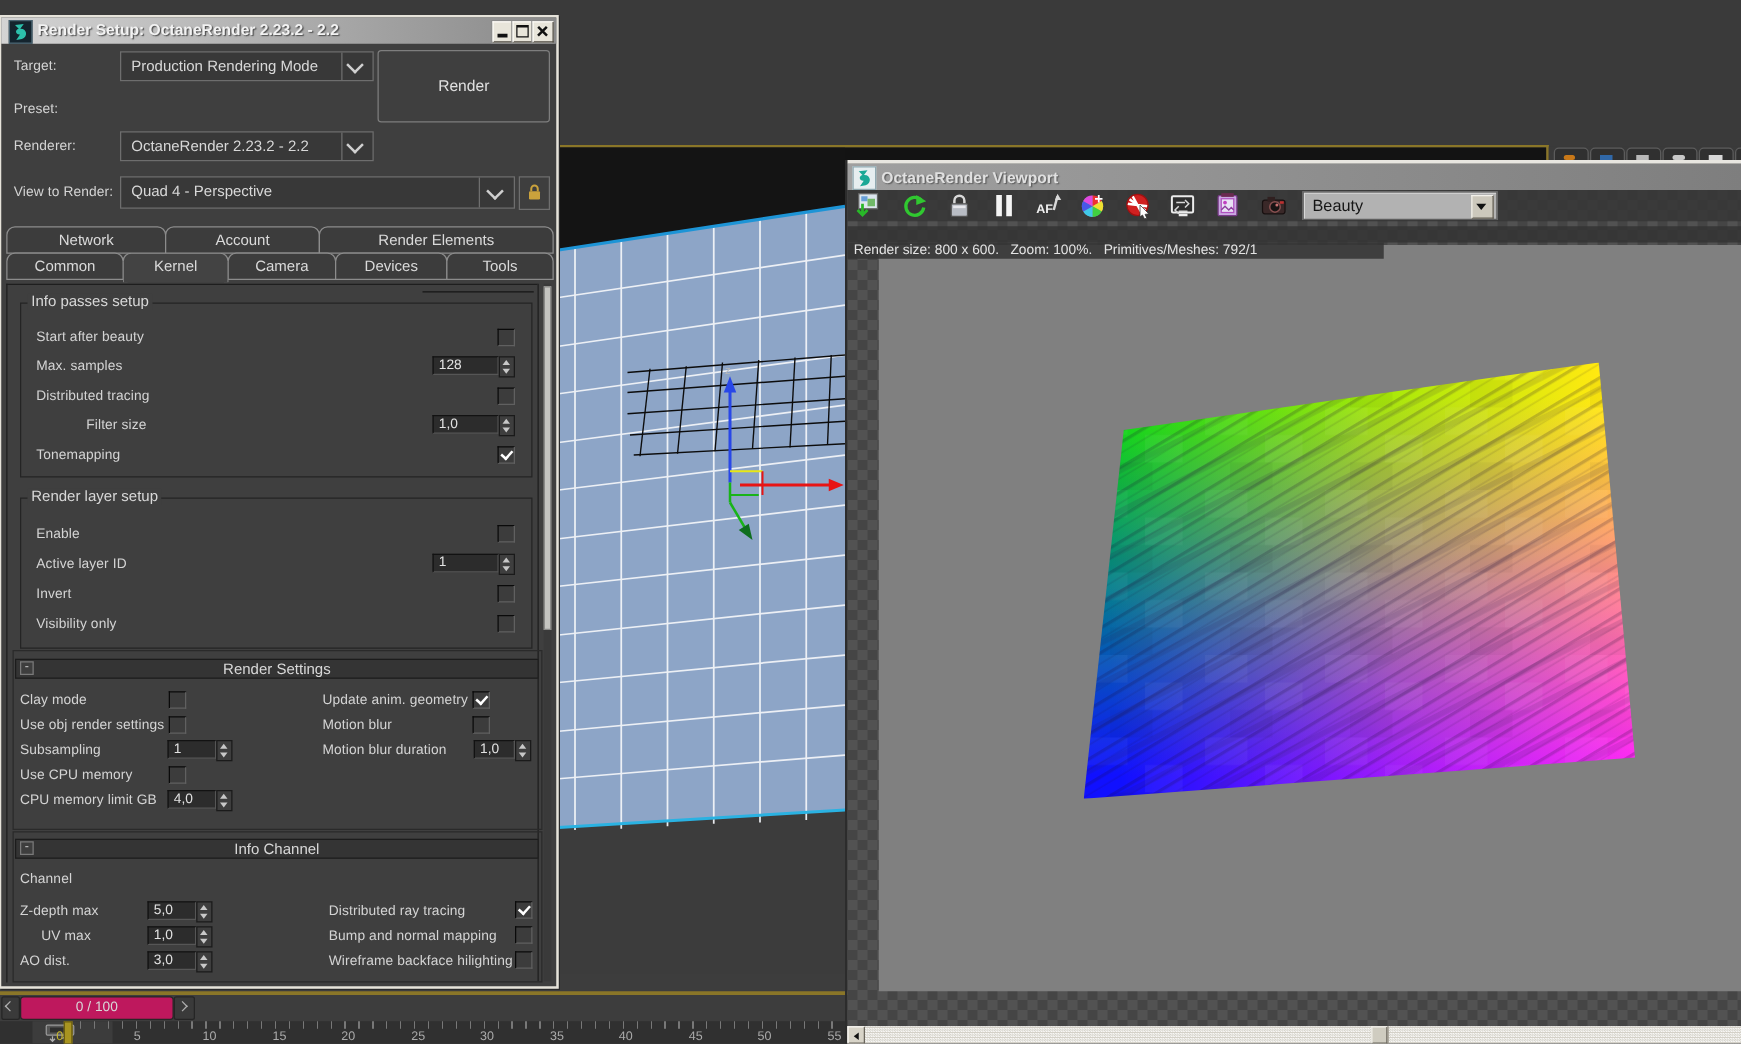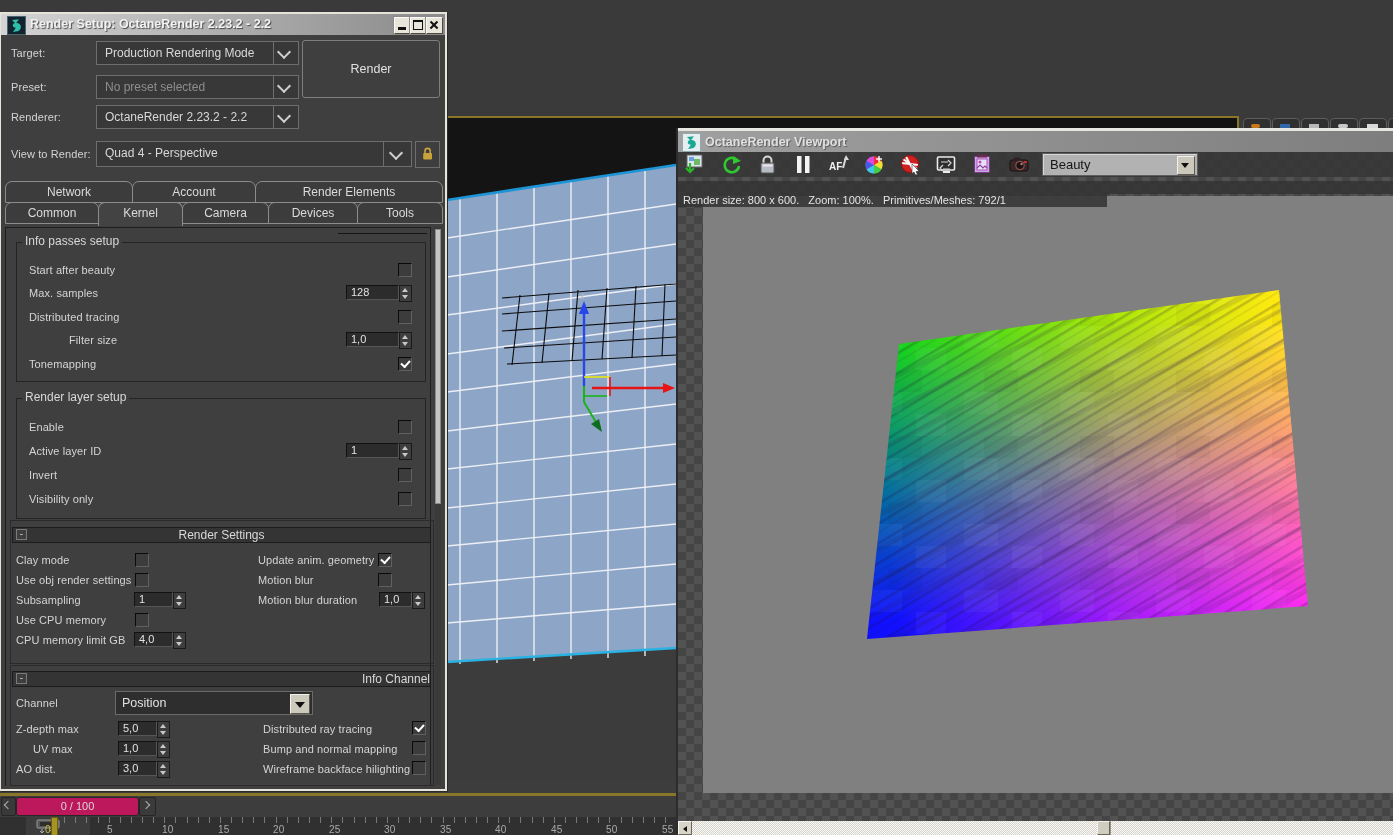--- a/index.html
+++ b/index.html
@@ -149,25 +149,20 @@
 </div>
 
 <div class="t" style="left:10px;top:32px;">Target:</div>
 <div class="combo" style="left:95px;top:27px;width:201px;height:22px;">
 <div class="ctx">Production Rendering Mode</div>
         <div class="csep" style="right:24px;"></div>
         <div class="chv" style="right:9px;top:5px;"></div>
       </div>
 <div class="a" style="left:301px;top:26px;width:136px;height:56px;background:#3f3f3f;border:1px solid #7e7e7e;border-radius:3px;color:#e0e0e0;font-size:12.5px;text-align:center;line-height:56px;">Render</div>
 <div class="t" style="left:10px;top:66px;">Preset:</div>
-<div class="combo" style="left:95px;top:61px;width:201px;height:22px;">
-<div class="ctx" style="color:#8e8e8e;">No preset selected</div>
-        <div class="csep" style="right:24px;"></div>
-        <div class="chv" style="right:9px;top:5px;"></div>
-      </div>
 <div class="t" style="left:10px;top:96px;">Renderer:</div>
 <div class="combo" style="left:95px;top:91px;width:201px;height:22px;">
 <div class="ctx">OctaneRender 2.23.2 - 2.2</div>
         <div class="csep" style="right:24px;"></div>
         <div class="chv" style="right:9px;top:5px;"></div>
       </div>
 <div class="t" style="left:10px;top:133px;">View to Render:</div>
 <div class="combo" style="left:95px;top:127px;width:314px;height:24px;">
 <div class="ctx" style="top:4px;">Quad 4 - Perspective</div>
         <div class="csep" style="right:27px;"></div>
@@ -262,29 +257,23 @@
 <div class="t" style="left:257px;top:559px;">Motion blur</div>
       <span class="cb" style="left:377px;top:559px;"></span>
 <div class="t" style="left:257px;top:579px;">Motion blur duration</div>
 <div class="sf" style="left:378px;top:578px;width:27px;">1,0</div>
 <span class="sp" style="left:411px;top:578px;">
         <i class="up"></i>
         <i class="dn"></i>
       </span>
 
 <div class="a" style="left:9px;top:651px;width:422px;height:119px;border:1px solid #2a2a2a;"></div>
-<div class="hdr" style="left:11px;top:657px;width:417px;text-align:right;">Info Channel</div>
+<div class="hdr" style="left:11px;top:657px;width:417px;">Info Channel</div>
 <div class="mnb" style="left:15px;top:659px;">-</div>
 <div class="t" style="left:15px;top:682px;">Channel</div>
-<div class="a" style="left:114px;top:677px;width:198px;height:24px;background:#2e2e2e;border:1px solid #6a6a6a;box-sizing:border-box;">
-<div class="a" style="left:6px;top:4px;color:#e0e0e0;font-size:12.5px;">Position</div>
-<div class="a" style="right:2px;top:2px;width:18px;height:18px;background:#cdc9bd;border-top:1px solid #f4f2ec;border-left:1px solid #f4f2ec;border-bottom:1px solid #5e5a50;border-right:1px solid #5e5a50;">
-          <div class="a" style="left:4px;top:7px;width:0;height:0;border-left:5px solid transparent;border-right:5px solid transparent;border-top:6px solid #111;"></div>
-        </div>
-      </div>
 <div class="t" style="left:15px;top:708px;">Z-depth max</div>
 <div class="sf" style="left:117px;top:707px;width:33px;">5,0</div>
 <span class="sp" style="left:156px;top:707px;">
         <i class="up"></i>
         <i class="dn"></i>
       </span>
 <div class="t" style="left:15px;top:728px;margin-left:17px;">UV max</div>
 <div class="sf" style="left:117px;top:727px;width:33px;">1,0</div>
 <span class="sp" style="left:156px;top:727px;">
         <i class="up"></i>

